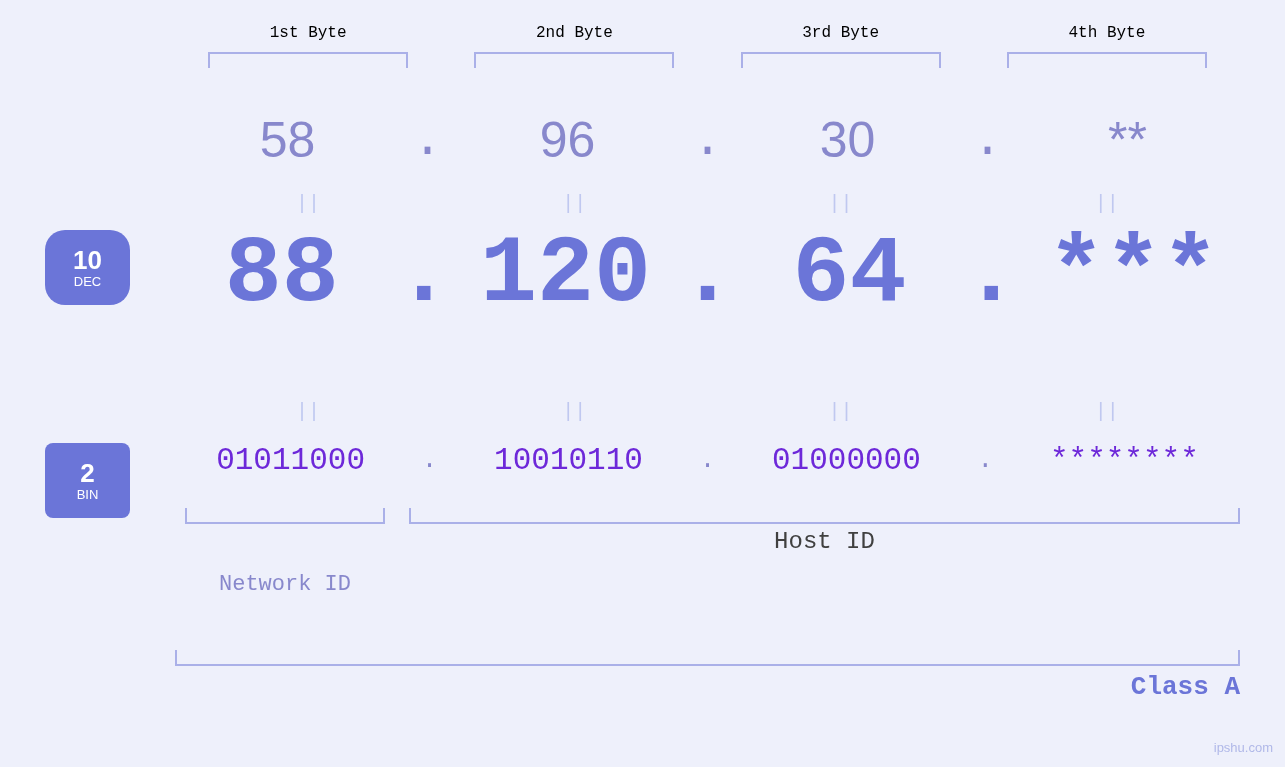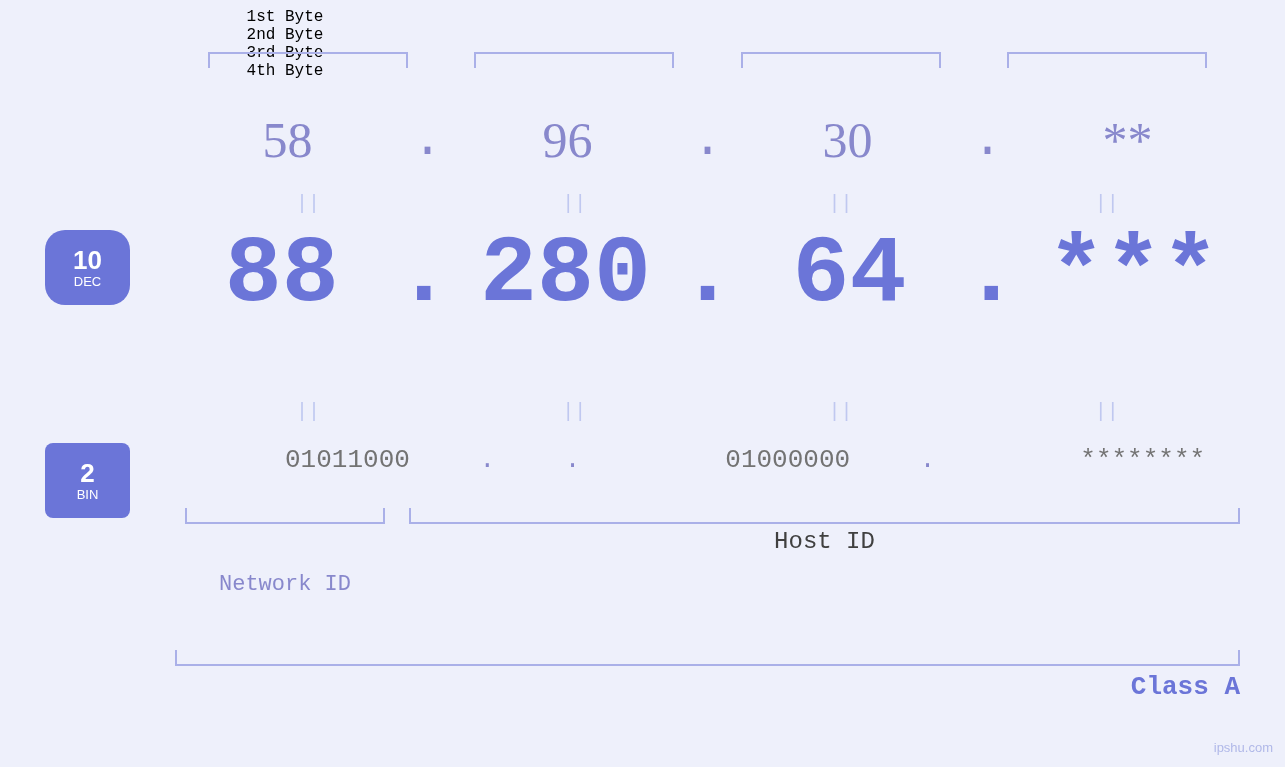--- a/index.html
+++ b/index.html
@@ -17,25 +17,24 @@
     .page-layout {
       width: 1285px;
       height: 767px;
       position: relative;
       background: #eef0fb;
     }
 
     .header-row {
       display: flex;
       position: absolute;
-      top: 8px;
+      top: 24px;
       left: 175px;
       right: 45px;
       justify-content: space-around;
-      flex-direction: column;
     }
 
     .header-col {
       width: 220px;
       text-align: center;
     }
 
     .bracket-top-row {
       position: absolute;
       top: 52px;
@@ -71,21 +70,21 @@
       margin-right: 45px;
       justify-content: space-around;
       align-items: center;
     }
 
     .hex-val {
       font-size: 50px;
       color: #8888cc;
       width: 200px;
       text-align: center;
-      font-family: Liberation Serif, serif;
+      font-family: Liberation Sans, sans-serif;
     }
 
     .hex-dot {
       font-size: 50px;
       color: #8888cc;
       font-family: 'Courier New', Courier, monospace;
     }
 
     
     .eq-row {
@@ -154,24 +153,24 @@
     .bin-values {
       display: flex;
       flex: 1;
       margin-left: 175px;
       margin-right: 45px;
       justify-content: space-around;
       align-items: center;
     }
 
     .bin-val {
-      font-size: 26px;
-      color: #737373;
-      width: 200px;
-      text-align: right;
+      font-size: 31px;
+      color: #6d28d9;
+      width: 200px;
+      text-align: center;
       font-family: 'Courier New', Courier, monospace;
     }
 
     .bin-dot {
       font-size: 26px;
       color: #8888cc;
       font-family: 'Courier New', Courier, monospace;
     }
 
     
@@ -362,21 +361,21 @@
 
   <div class="badge-dec">
     <span class="badge-num">10</span>
     <span class="badge-name">DEC</span>
   </div>
 
   <div class="dec-section">
     <div class="dec-values">
       <span class="dec-val">88</span>
       <span class="dec-dot">.</span>
-      <span class="dec-val">280</span>
+      <span class="dec-val">120</span>
       <span class="dec-dot">.</span>
       <span class="dec-val">64</span>
       <span class="dec-dot">.</span>
       <span class="dec-val">***</span>
     </div>
   </div>
 
   <div class="eq-row" style="top: 400px;">
     <div class="eq-item">||</div>
     <div class="eq-item">||</div>
@@ -386,20 +385,21 @@
 
   <div class="badge-bin">
     <span class="badge-num">2</span>
     <span class="badge-name">BIN</span>
   </div>
 
   <div class="bin-section">
     <div class="bin-values">
       <span class="bin-val">01011000</span>
       <span class="bin-dot">.</span>
+      <span class="bin-val">10010110</span>
       <span class="bin-dot">.</span>
       <span class="bin-val">01000000</span>
       <span class="bin-dot">.</span>
       <span class="bin-val">********</span>
     </div>
   </div>
 
   <div class="network-host-brackets">
     <div class="net-bracket-wrap">
       <div class="net-bracket-line"></div>

